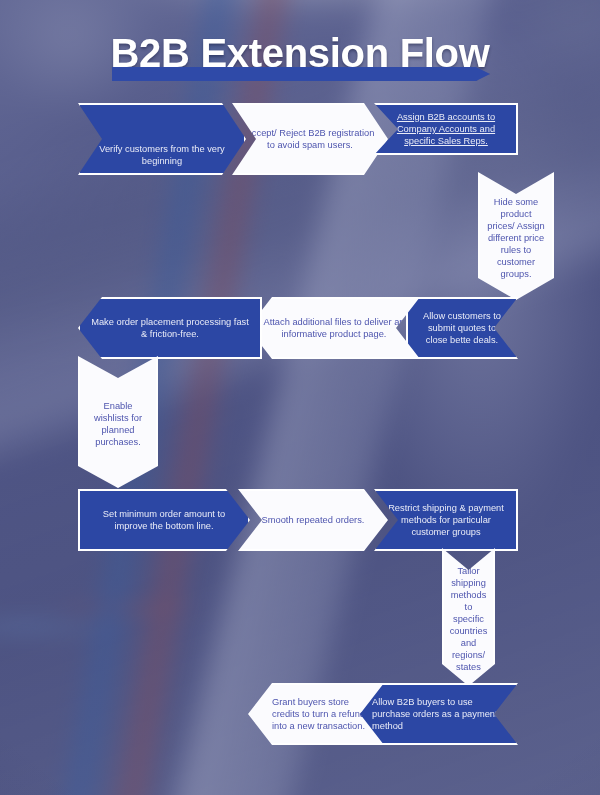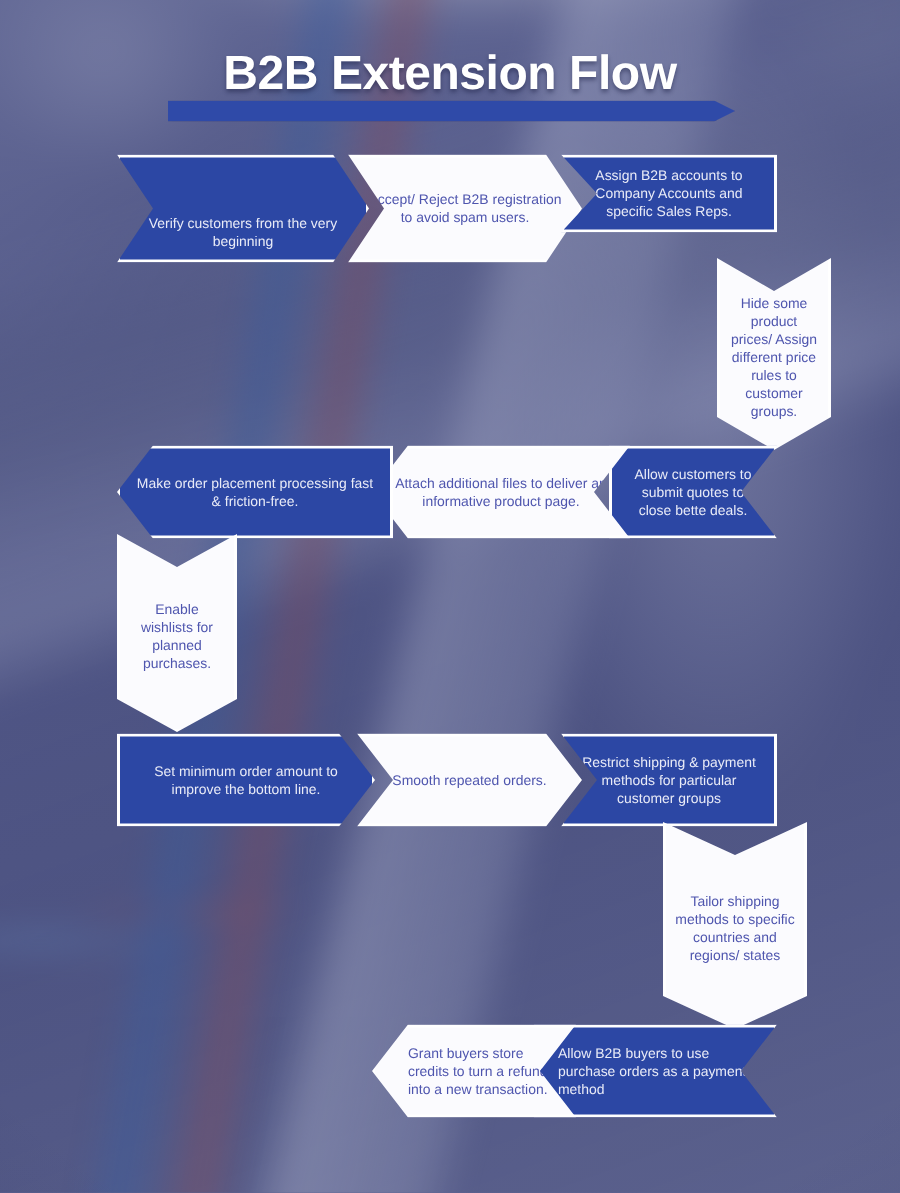--- a/index.html
+++ b/index.html
@@ -51,21 +51,21 @@
   #bg .vig{
     background:radial-gradient(ellipse 115% 95% at 50% 45%, rgba(0,0,0,0) 55%, rgba(30,34,70,.28) 100%);
   }
 
   
   #sheet{ position:absolute; inset:0; z-index:2; }
 
   
   .title-wrap{ position:absolute; left:0; top:32px; width:600px; text-align:center; }
   .title{
-    font-size:32px; font-weight:bold; color:#ffffff; letter-spacing:-0.3px;
+    font-size:40px; font-weight:bold; color:#ffffff; letter-spacing:-0.3px;
     text-shadow:0 2px 3px rgba(20,24,60,.45);
     line-height:1.05;
   }
   .title-bar{
     position:absolute; left:112px; top:67px; width:378px; height:14px;
     background:#2f4aa8;
     clip-path:polygon(0 0, calc(100% - 14px) 0, 100% 50%, calc(100% - 14px) 100%, 0 100%);
     box-shadow:0 2px 4px rgba(20,24,60,.35);
   }
 
@@ -120,21 +120,21 @@
   <div class="title-bar"></div>
 
   <div class="chev blue pt-r" style="left:78px; top:103px; width:168px; height:72px;align-items:flex-end;">
     <span class="inner">Verify customers from the very beginning</span>
   </div>
 
   <div class="chev white pt-r" style="left:232px; top:103px; width:156px; height:72px;">
     <span class="inner">Accept/ Reject B2B registration to avoid spam users.</span>
   </div>
 
-  <div class="chev blue pt-r-end" style="left:374px; top:103px; width:144px; height:52px;">
+  <div class="chev blue pt-r-end" style="left:374px; top:103px; width:144px; height:52px;text-decoration:underline;">
     <span class="inner">Assign B2B accounts to Company Accounts and specific Sales Reps.</span>
   </div>
 
   <div class="chev white pt-d" style="left:442px; top:172px; width:76px; height:128px; padding:20px 6px 16px;margin-left:36px;">
     <span class="inner">Hide some product prices/ Assign different price rules to customer groups.</span>
   </div>
 
   <div class="chev blue pt-l-end" style="left:406px; top:297px; width:112px; height:62px;">
     <span class="inner">Allow customers to submit quotes to close bette deals.</span>
   </div>
@@ -156,21 +156,21 @@
   </div>
 
   <div class="chev white pt-r" style="left:238px; top:489px; width:150px; height:62px;align-items:center;">
     <span class="inner">Smooth repeated orders.</span>
   </div>
 
   <div class="chev blue pt-r-end" style="left:374px; top:489px; width:144px; height:62px;">
     <span class="inner">Restrict shipping &amp; payment methods for particular customer groups</span>
   </div>
 
-  <div class="chev white pt-d" style="left:442px; top:548px; width:96px; height:138px; padding:22px 5px 18px;">
+  <div class="chev white pt-d" style="left:442px; top:548px; width:53px; height:138px; padding:22px 5px 18px;">
     <span class="inner">Tailor shipping methods to specific countries and regions/ states</span>
   </div>
 
   <div class="chev blue pt-l-end" style="left:356px; top:683px; width:162px; height:62px; padding:6px 8px 6px 14px;">
     <span class="inner" style="text-align:left;">Allow B2B buyers to use purchase orders as a payment method</span>
   </div>
 
   <div class="chev white pt-l" style="left:248px; top:683px; width:136px; height:62px; padding:6px 6px 6px 22px;">
     <span class="inner" style="text-align:left;">Grant buyers store credits to turn a refund into a new transaction.</span>
   </div>

